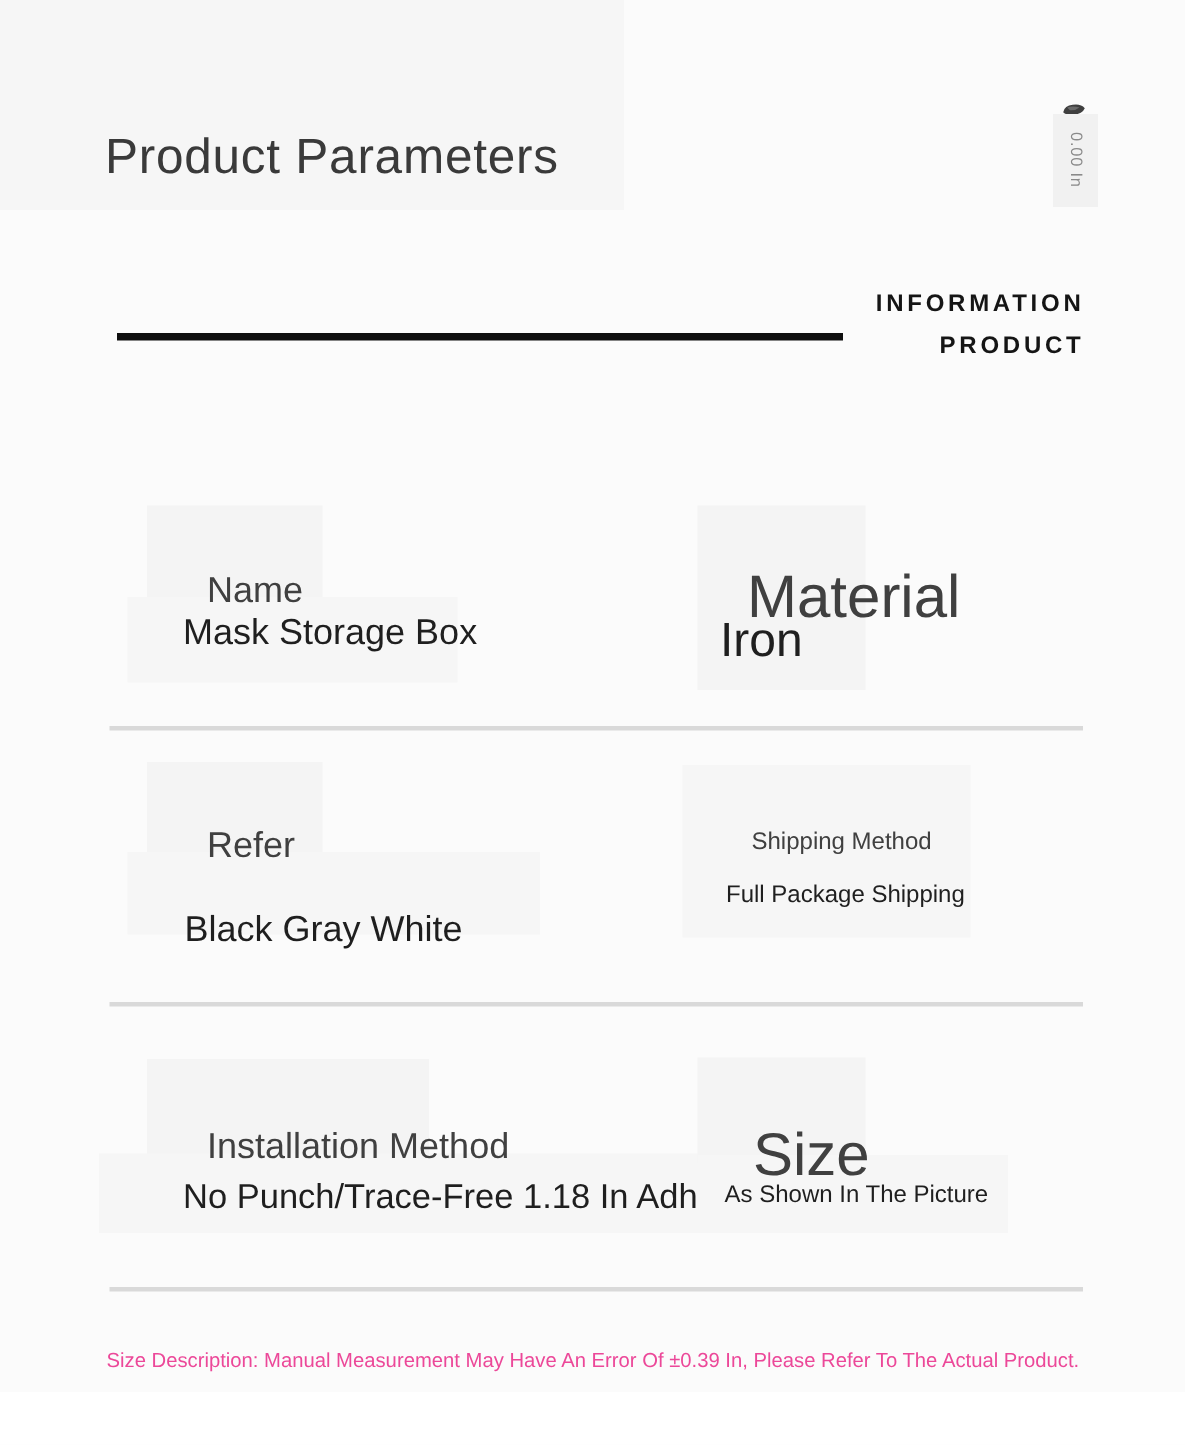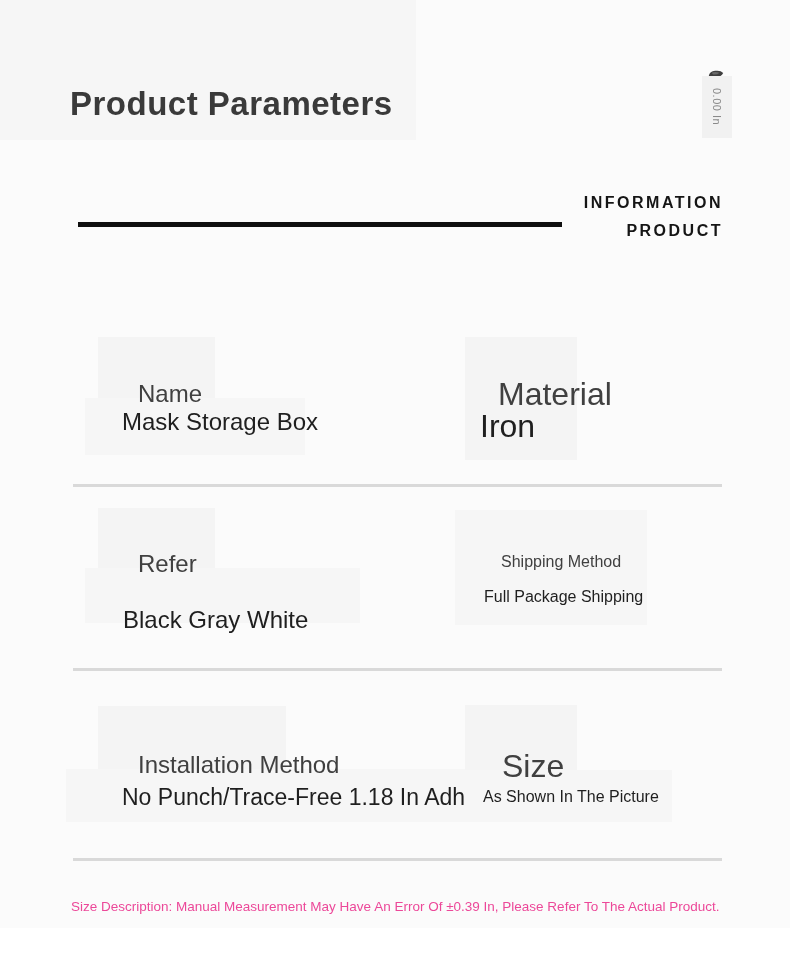--- a/index.html
+++ b/index.html
@@ -28,21 +28,21 @@
     position: absolute;
     background: #f4f4f4;
   }
   .shade.lighter { background: #f6f6f6; }
 
   .page-title {
     position: absolute;
     left: 70px; top: 85px;
     margin: 0;
     font-size: 33px;
-    font-weight: bold;
+    font-weight: normal;
     color: #3a3a3a;
     letter-spacing: 0.5px;
     white-space: nowrap;
   }
 
   .smudge {
     position: absolute;
     left: 707px; top: 66px;
     width: 18px; height: 12px;
   }
@@ -91,21 +91,21 @@
     color: #404040;
     white-space: nowrap;
   }
   .param-value {
     position: absolute;
     margin: 0;
     color: #1f1f1f;
     white-space: nowrap;
   }
   .lbl-md { font-size: 24px; }
-  .lbl-lg { font-size: 32px; }
+  .lbl-lg { font-size: 40px; }
   .lbl-sm { font-size: 16px; }
   .val-md { font-size: 24px; }
   .val-lg { font-size: 32px; }
   .val-sm { font-size: 16px; }
 
   .divider {
     position: absolute;
     left: 73px;
     width: 649px;
     height: 3px;

